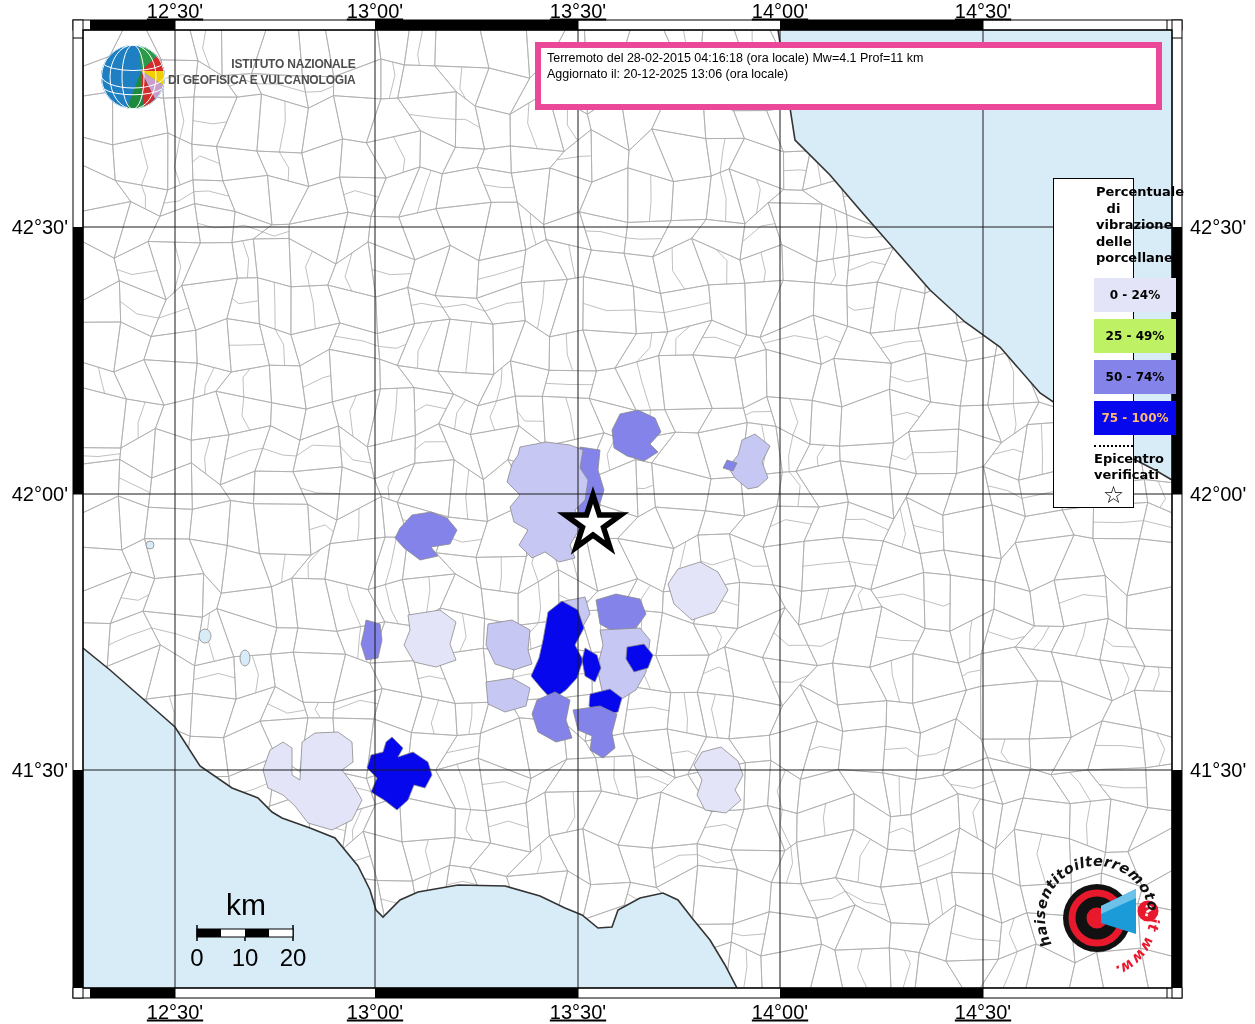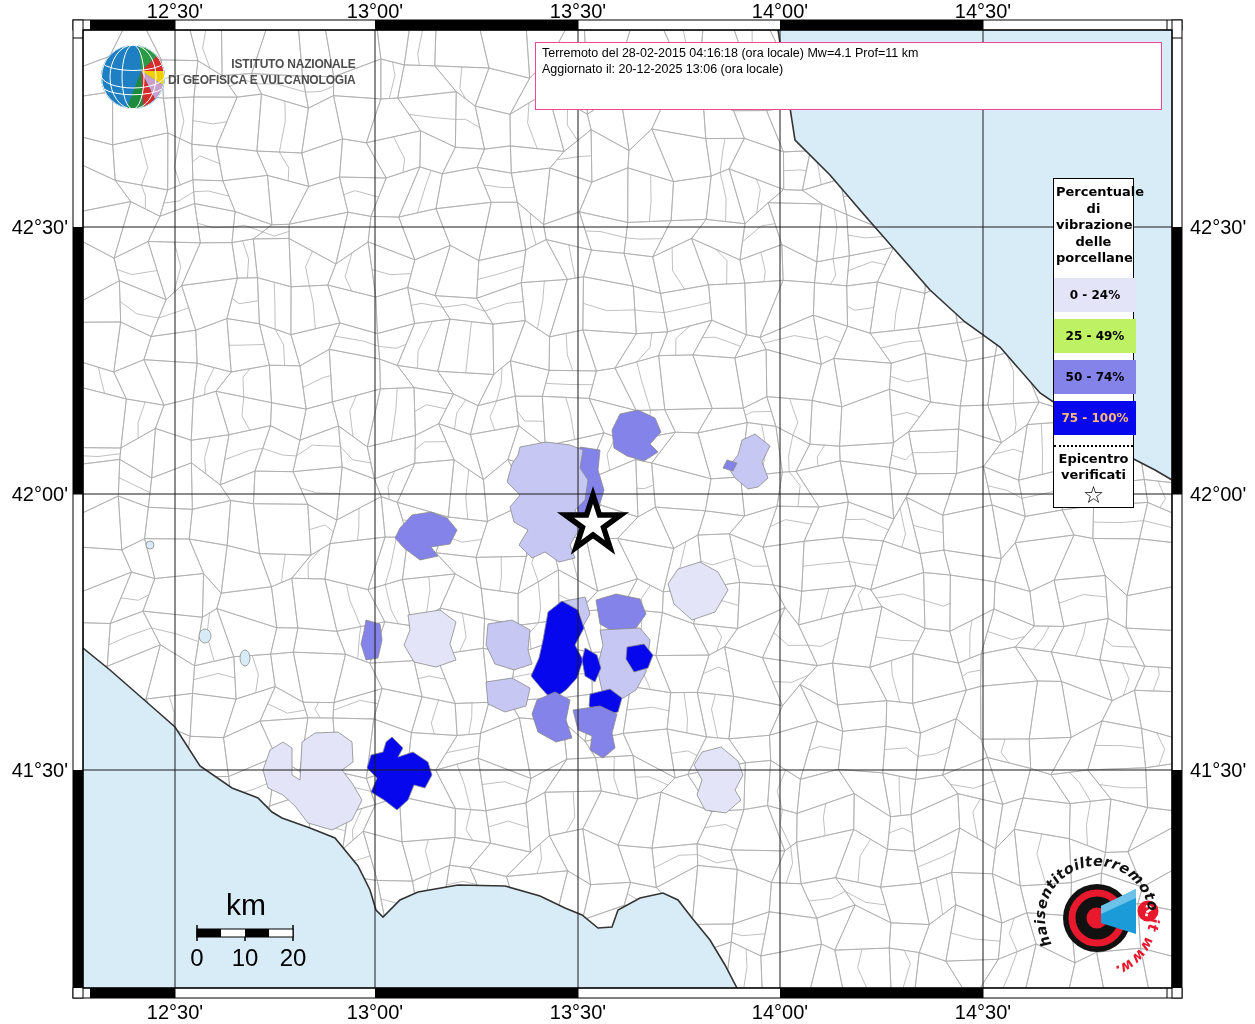--- a/index.html
+++ b/index.html
@@ -1,28 +1,28 @@
 <!DOCTYPE html>
 <html><head>
 <meta charset="utf-8">
 <style>
   html,body{margin:0;padding:0;background:#fff;}
   body{position:relative;width:1255px;height:1024px;overflow:hidden;
        font-family:"Liberation Sans",sans-serif;}
   #map-svg{position:absolute;left:0;top:0;}
   .axis-label{position:absolute;font-size:20px;color:#000;white-space:nowrap;}
-  .axis-label.hcenter{transform:translate(-50%,-50%);}
+  .axis-label.hcenter{transform:translate(-50%,-50%);text-decoration:underline;}
   .axis-label.lanchor{transform:translate(-100%,-50%);}
   .axis-label.ranchor{transform:translate(0,-50%);}
   .info-box{position:absolute;left:535px;top:42px;width:627px;height:68px;
-    background:#fff;border:1px solid #ec4899;box-sizing:border-box;
+    background:#fff;border:6px solid #ec4899;box-sizing:border-box;
     padding:3px 6px;font-size:12.5px;line-height:15.8px;color:#000;overflow:hidden;}
   .legend{position:absolute;left:1053px;top:178px;width:81px;height:330px;
     background:#fff;border:1.5px solid #000;box-sizing:border-box;
-    font-family:"DejaVu Sans","Liberation Sans",sans-serif;text-align:center;}
+    font-family:"DejaVu Sans","Liberation Sans",sans-serif;text-align:center;padding-left:40px;}
   .legend-title{font-weight:bold;font-size:13px;line-height:16.5px;padding:5px 2px 4px 2px;}
   .legend-swatch{width:82px;height:34px;margin:7px auto 0 auto;display:flex;
     align-items:center;justify-content:center;font-weight:bold;font-size:12px;}
   .legend-sep{border-top:2px dotted #000;margin:10px 0 4px 0;}
   .legend-epi{font-weight:bold;font-size:13px;line-height:16px;}
   .legend-star{font-size:24px;line-height:24px;}
   .ingv-text{position:absolute;left:168px;top:56px;font-size:12px;font-weight:bold;
     color:#4d4d4d;line-height:16px;letter-spacing:-0.2px;white-space:nowrap;text-align:right;}
 </style>
 </head>

